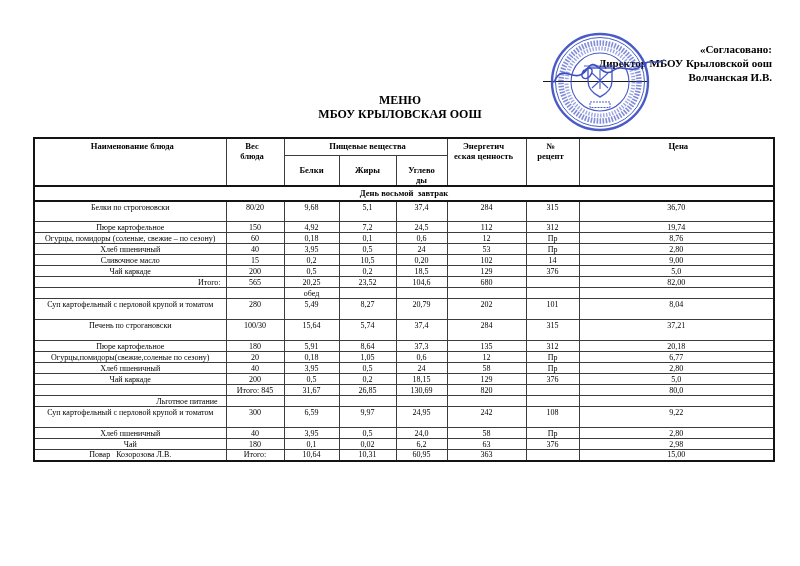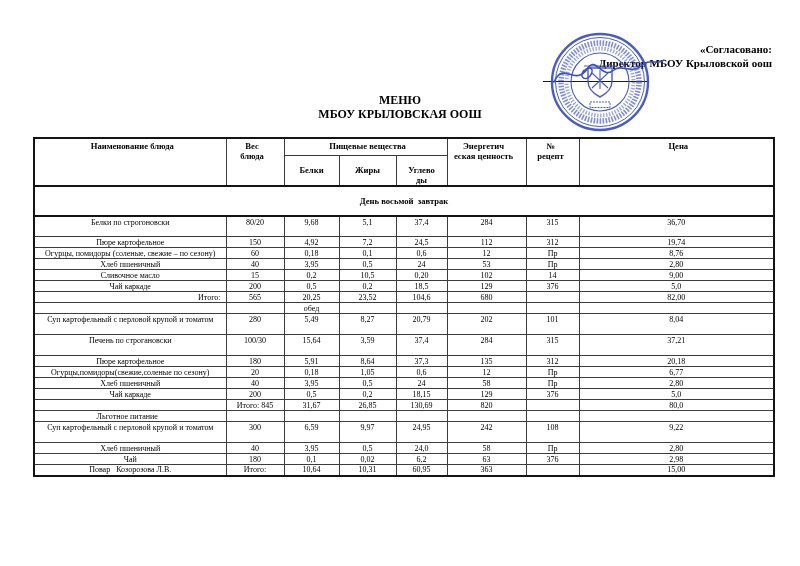--- a/index.html
+++ b/index.html
@@ -54,26 +54,26 @@
   th.h-carbs  { padding-left:7px;  padding-right:7px; }
   th.h-energy { padding-left:12px; padding-right:12px; }
   th.h-recipe { padding-left:10px; padding-right:10px; }
 
   .menu td { height:11px; vertical-align:middle; }
   .menu td.col-name { white-space:pre; overflow:hidden; }
   .menu tr.tall { height:21px; }
   .menu tr.tall td { vertical-align:top; padding-top:1px; }
   .menu tr.tall td.col-name { white-space:normal; }
   .menu tr.row-banner td {
-    font-weight:bold; font-size:8.6px; height:30px; white-space:pre;
+    font-weight:bold; font-size:8.6px; height:15px; white-space:pre;
     border-top:2px solid #141414; border-bottom:2px solid #141414;
     vertical-align:middle;
   }
   td.align-right { text-align:right !important; padding-right:5px !important; }
-  td.align-shift { text-align:center; padding-right:8px !important;margin-top:36px; }
+  td.align-shift { text-align:right; padding-right:8px !important;margin-top:36px; }
 </style>
 </head>
 <body>
 
 <div class="page">
 
   <div class="sig-underline"></div>
 
   <svg class="stamp-svg" width="104" height="104" viewBox="0 0 104 104">
     <g fill="none" stroke="#3c4ec2">
@@ -92,20 +92,21 @@
   </svg>
 
   <svg class="signature-svg" width="120" height="46" viewBox="0 0 120 46">
     <path d="M6 34 C16 12, 26 40, 40 20 C48 8, 54 32, 66 22 C74 15, 82 28, 96 16 C104 10, 110 18, 116 12" fill="none" stroke="#3c4ec2" stroke-width="1.6" stroke-linecap="round"></path>
     <path d="M34 26 c6 -10, 14 -6, 8 2 c-4 5, -12 2, -6 -6" fill="none" stroke="#3c4ec2" stroke-width="1.4"></path>
   </svg>
 
   <div class="approval">
     <div>«Согласовано:</div>
     <div>Директор МБОУ Крыловской оош</div>
+    <div>Волчанская И.В.</div>
   </div>
 
   <div class="title-block">
     <div>МЕНЮ</div>
     <div>МБОУ КРЫЛОВСКАЯ ООШ</div>
   </div>
 
   <table class="menu">
     <colgroup>
       <col class="c-name">
@@ -223,21 +224,21 @@
           <td class="col-fat">8,27</td>
           <td class="col-carbs">20,79</td>
           <td class="col-energy">202</td>
           <td class="col-recipe">101</td>
           <td class="col-price">8,04</td>
         </tr>
         <tr class="row-dish tall">
           <td class="col-name">Печень по строгановски</td>
           <td class="col-weight">100/30</td>
           <td class="col-protein">15,64</td>
-          <td class="col-fat">3,59</td>
+          <td class="col-fat">5,74</td>
           <td class="col-carbs">37,4</td>
           <td class="col-energy">284</td>
           <td class="col-recipe">315</td>
           <td class="col-price">37,21</td>
         </tr>
         <tr class="row-dish">
           <td class="col-name">Пюре картофельное</td>
           <td class="col-weight">180</td>
           <td class="col-protein">5,91</td>
           <td class="col-fat">8,64</td>

